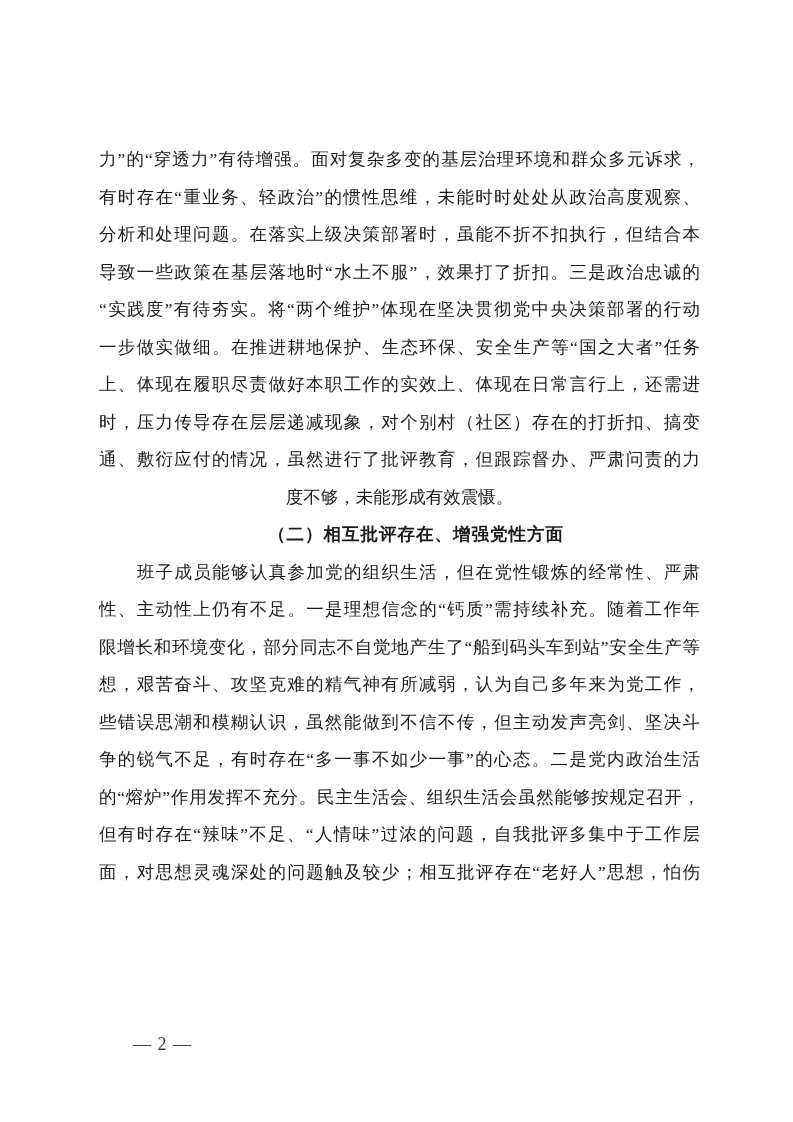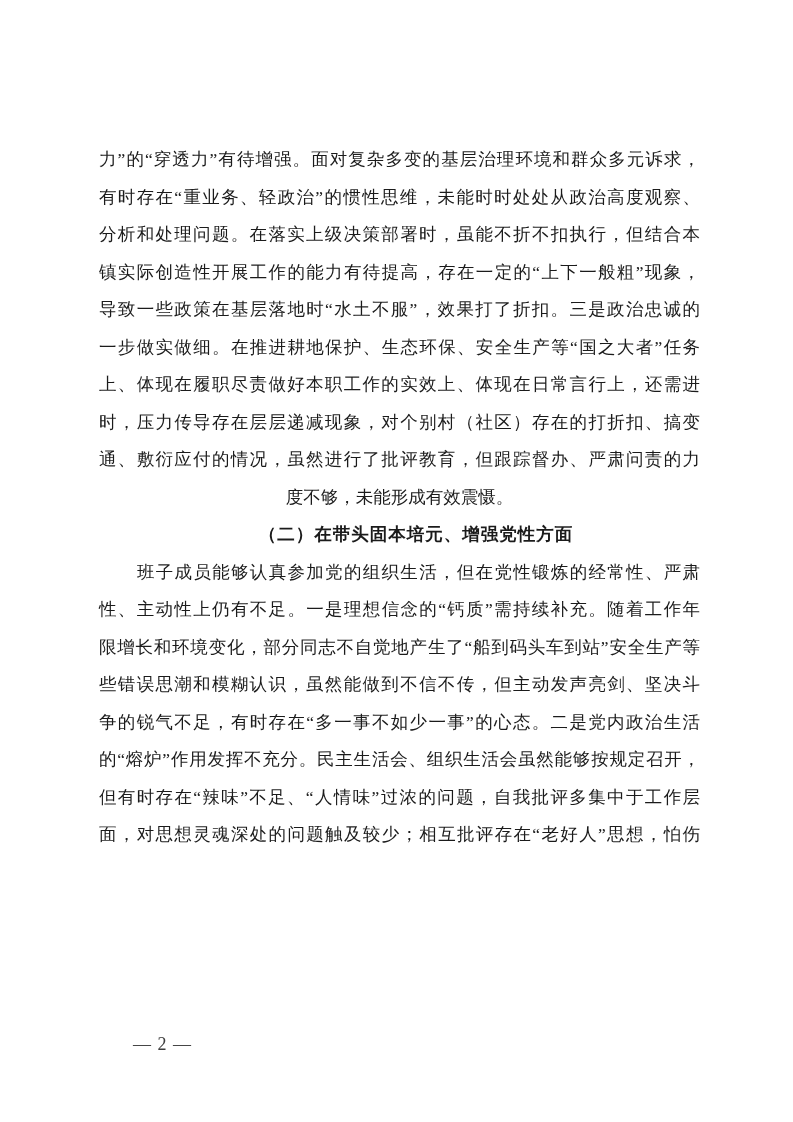--- a/index.html
+++ b/index.html
@@ -54,31 +54,32 @@
   }
 </style>
 </head>
 <body>
 
 <div class="page">
   <div class="text-block">
     <div class="line j">力”的“穿透力”有待增强。面对复杂多变的基层治理环境和群众多元诉求，</div>
     <div class="line j">有时存在“重业务、轻政治”的惯性思维，未能时时处处从政治高度观察、</div>
     <div class="line j">分析和处理问题。在落实上级决策部署时，虽能不折不扣执行，但结合本</div>
-    <div class="line j">镇实际创造性开展工作的能力有待提高，存在一定的“上下一般粗”现象，</div>
     <div class="line j">导致一些政策在基层落地时“水土不服”，效果打了折扣。三是政治忠诚的</div>
+    <div class="line j">“实践度”有待夯实。将“两个维护”体现在坚决贯彻党中央决策部署的行动</div>
     <div class="line j">一步做实做细。在推进耕地保护、生态环保、安全生产等“国之大者”任务</div>
     <div class="line j">上、体现在履职尽责做好本职工作的实效上、体现在日常言行上，还需进</div>
     <div class="line j">时，压力传导存在层层递减现象，对个别村（社区）存在的打折扣、搞变</div>
     <div class="line j">通、敷衍应付的情况，虽然进行了批评教育，但跟踪督办、严肃问责的力</div>
     <div class="line">度不够，未能形成有效震慑。</div>
-    <div class="line heading">（二）在带头固本培元、增强党性方面</div>
+    <div class="line heading">（二）相互批评存在、增强党性方面</div>
     <div class="line j indent">班子成员能够认真参加党的组织生活，但在党性锻炼的经常性、严肃</div>
     <div class="line j">性、主动性上仍有不足。一是理想信念的“钙质”需持续补充。随着工作年</div>
     <div class="line j">限增长和环境变化，部分同志不自觉地产生了“船到码头车到站”安全生产等</div>
+    <div class="line j">想，艰苦奋斗、攻坚克难的精气神有所减弱，认为自己多年来为党工作，</div>
     <div class="line j">些错误思潮和模糊认识，虽然能做到不信不传，但主动发声亮剑、坚决斗</div>
     <div class="line j">争的锐气不足，有时存在“多一事不如少一事”的心态。二是党内政治生活</div>
     <div class="line j">的“熔炉”作用发挥不充分。民主生活会、组织生活会虽然能够按规定召开，</div>
     <div class="line j">但有时存在“辣味”不足、“人情味”过浓的问题，自我批评多集中于工作层</div>
     <div class="line j">面，对思想灵魂深处的问题触及较少；相互批评存在“老好人”思想，怕伤</div>
   </div>
   <div class="page-number">— 2 —</div>
 </div>
 
 </body></html>

